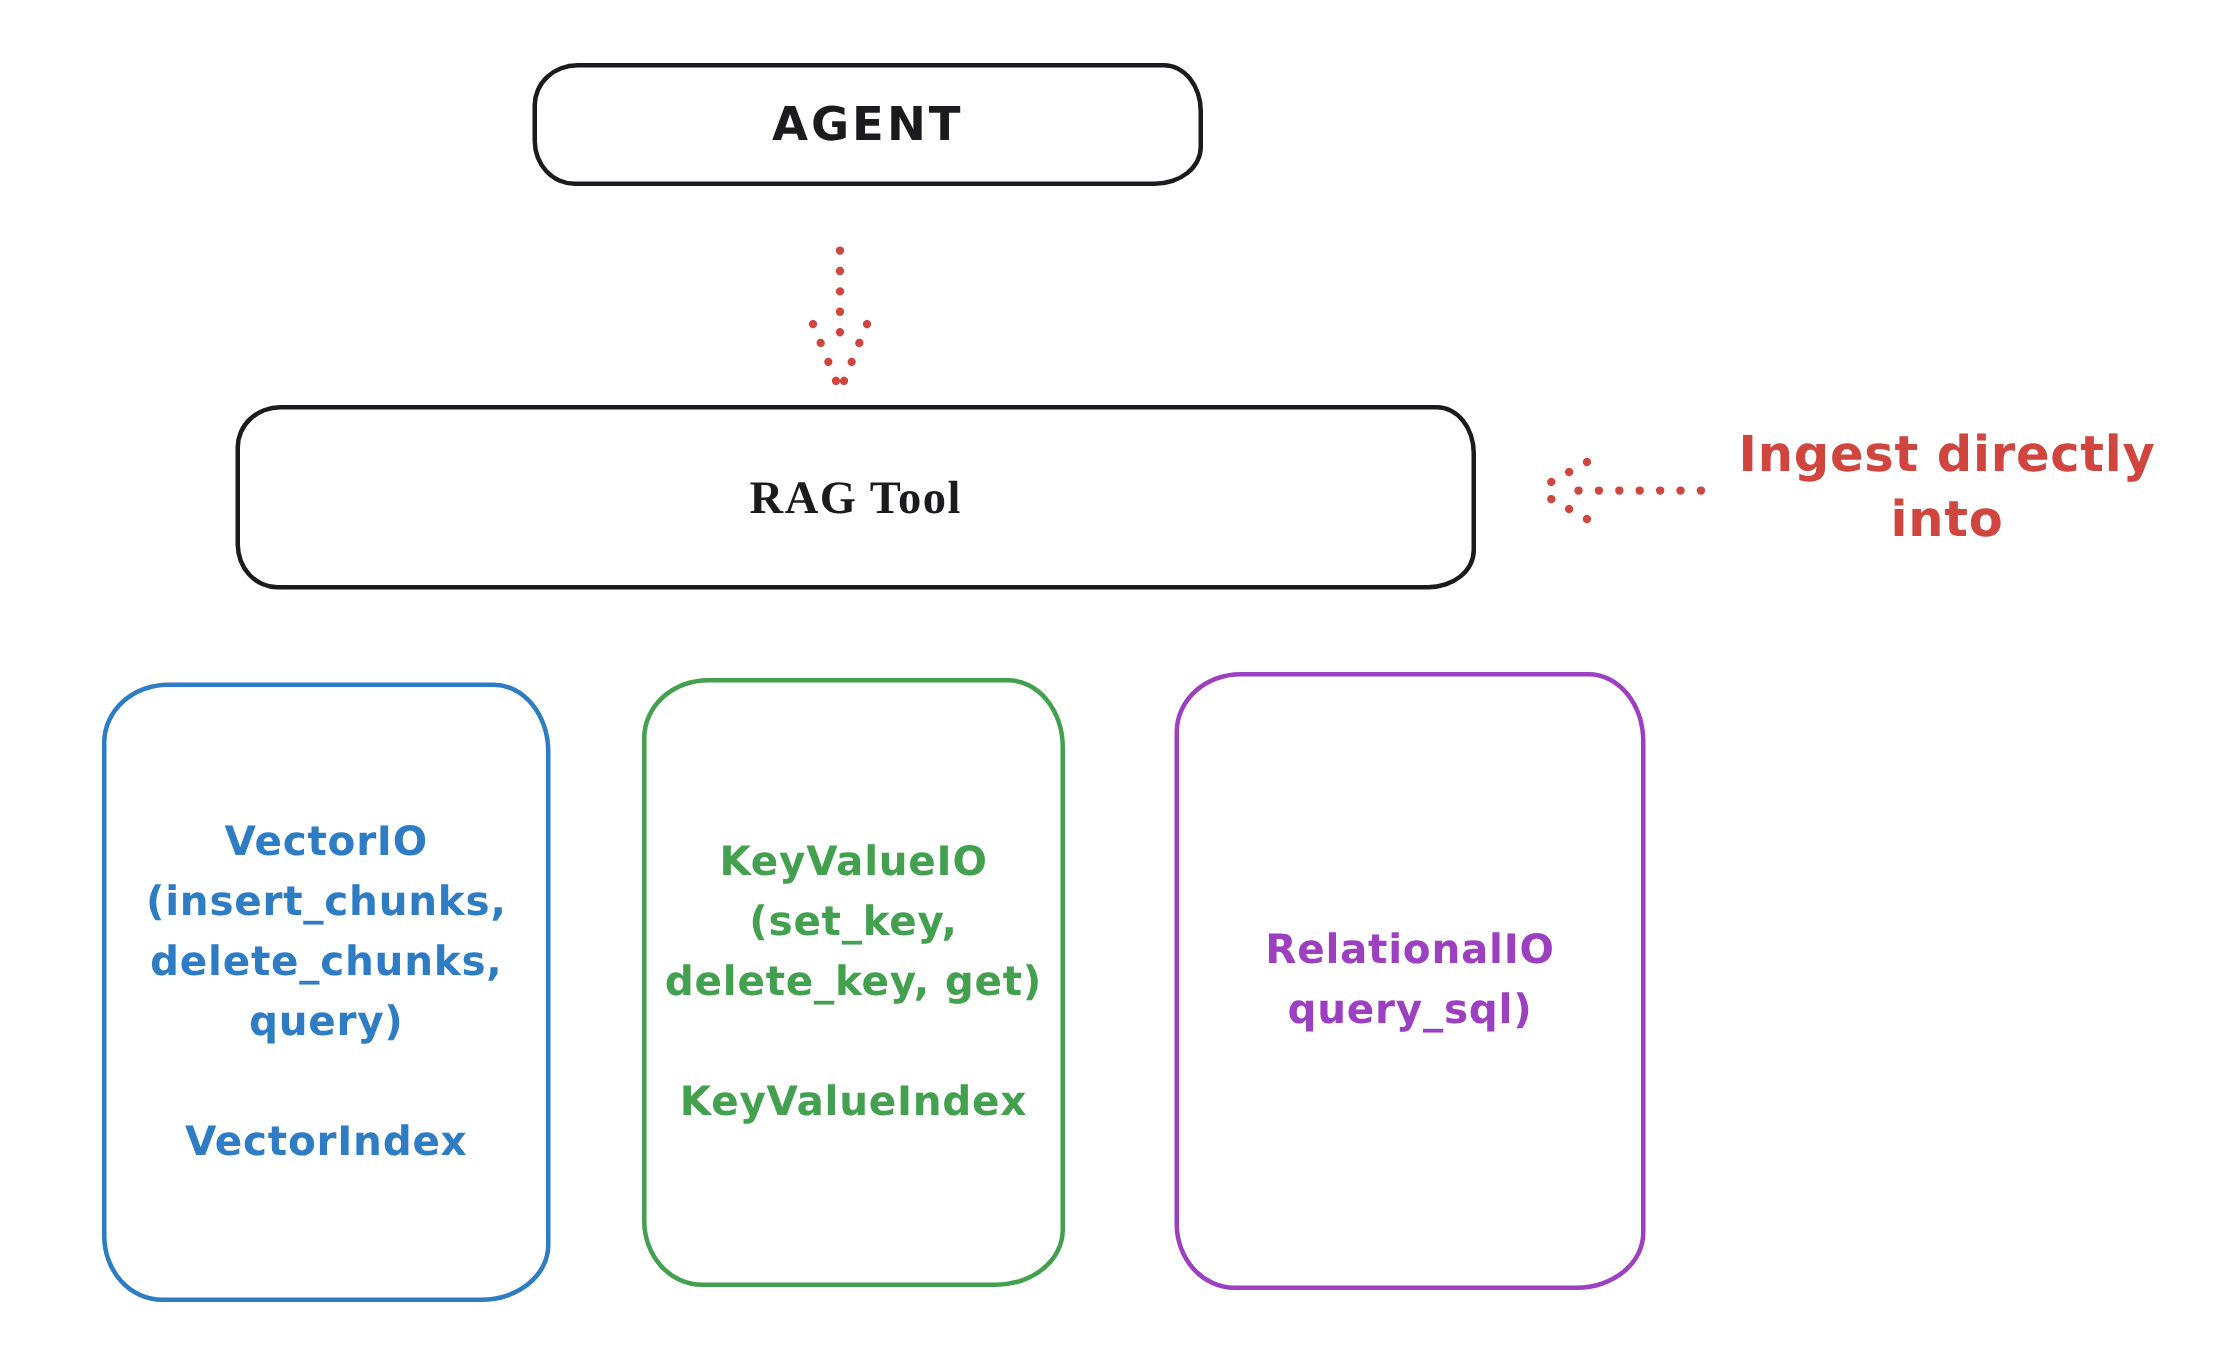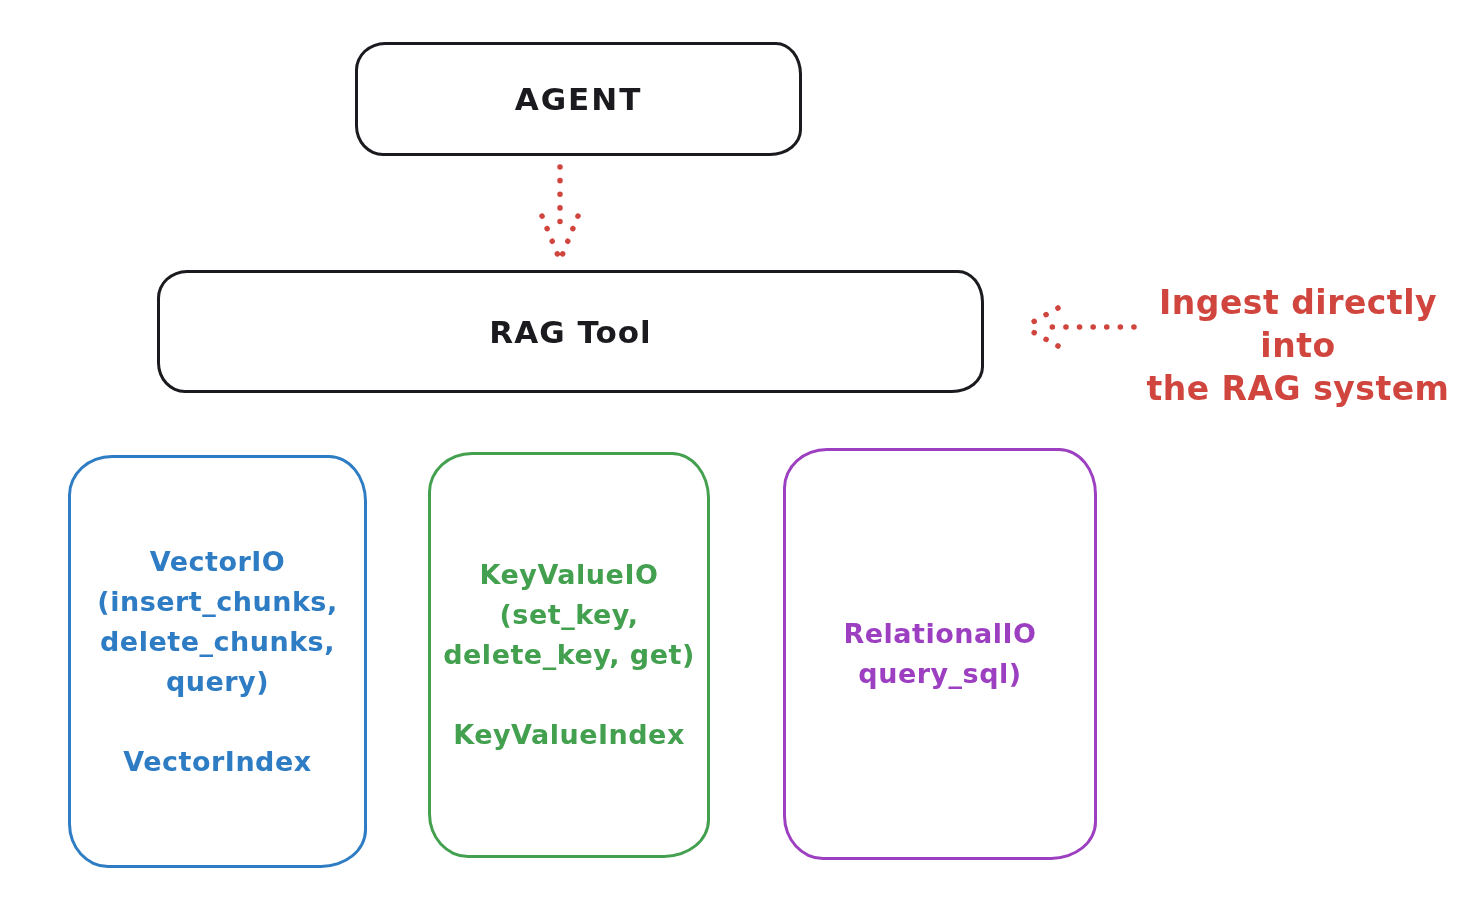--- a/index.html
+++ b/index.html
@@ -18,22 +18,22 @@
     display: flex; flex-direction: column;
     align-items: center; justify-content: center;
     text-align: center;
   }
   
   .box.black {
     border: 3.5px solid var(--c, #1b1b1f);
     color: #1b1b1f;
     border-radius: 30px 26px 32px 28px / 28px 32px 26px 30px;
   }
-  .agent-box   { left: 355px; top: 42px;  width: 447px; height: 114px; }
-  .rag-box     { left: 157px; top: 270px; width: 827px; height: 123px; }
+  .agent-box   { left: 355px; top: 42px;  width: 447px; height: 82px; }
+  .rag-box     { left: 157px; top: 270px; width: 827px; height: 123px; font-family: Liberation Serif, serif; }
   .box-label {
     font-size: 31px; font-weight: 700; letter-spacing: 2px;
     color: #1b1b1f;
   }
   .rag-box .box-label { letter-spacing: 1px; }
 
   .io-box {
     border: 3.5px solid var(--c, #333);
     color: var(--c, #333);
     border-radius: 44px 38px 46px 40px / 40px 46px 38px 44px;
@@ -91,21 +91,20 @@
   </div>
 
   <svg class="arrow arrow-left" width="124" height="54" viewBox="0 0 124 54" style="--c: #d0453e;">
     <path d="M118 27 L32 27"></path>
     <path d="M42 8 L8 27"></path>
     <path d="M42 46 L8 27"></path>
   </svg>
 
   <div class="annotation" style="--c: #d0453e;">
     <div>Ingest directly into</div>
-    <div>the RAG system</div>
   </div>
 
   <div class="box io-box vector" style="--c: #2e7cc3;">
     <div class="io-lines">
       <div>VectorIO</div>
       <div>(insert_chunks,</div>
       <div>delete_chunks,</div>
       <div>query)</div>
     </div>
     <div class="index-label">VectorIndex</div>

